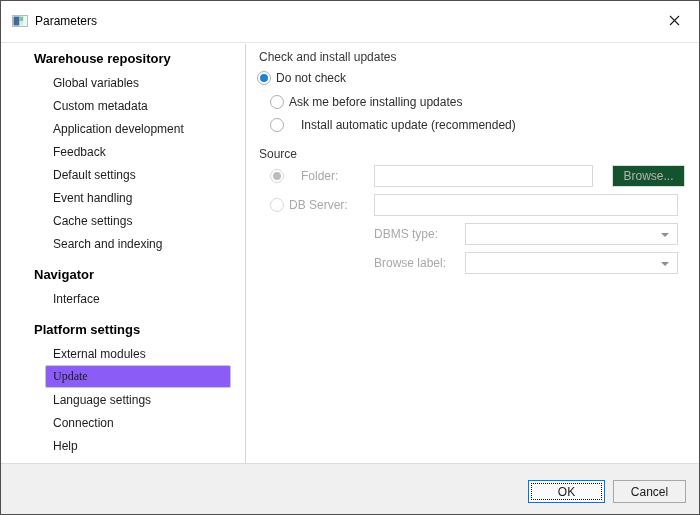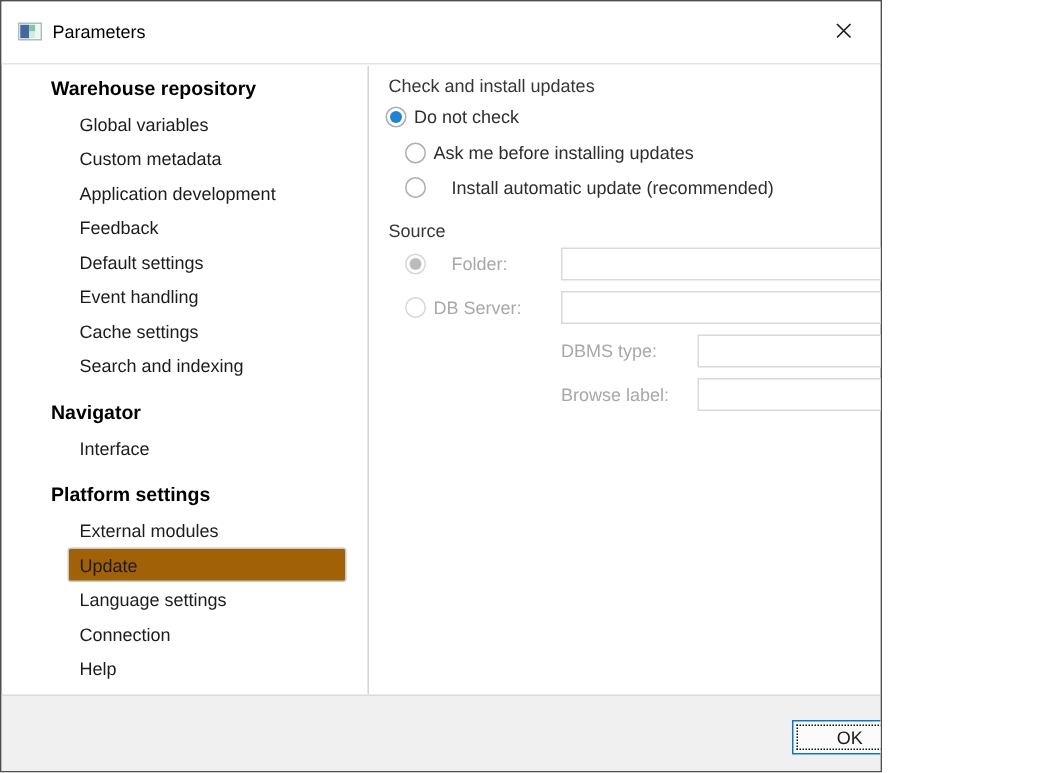--- a/index.html
+++ b/index.html
@@ -1,19 +1,19 @@
 <!DOCTYPE html>
 <html><head>
 <meta charset="utf-8">
 <style>
   * { margin:0; padding:0; box-sizing:border-box; }
   html,body { width:700px; height:515px; }
   body { font-family:"Liberation Sans", sans-serif; font-size:12px; background:#fff; }
 
-  .window { position:relative; width:588px; height:515px; background:#fff;
+  .window { position:relative; width:700px; height:515px; background:#fff;
             border:1px solid #4f4f4f; overflow:hidden; }
 
   
   .titlebar { position:absolute; top:0; left:0; right:0; height:42px; background:#fff;
               border-bottom:1px solid #e4e4e4; }
   .title-icon { position:absolute; left:11px; top:12px; width:16px; height:16px; }
   .title-text { position:absolute; left:34px; top:13px; font-size:12px; color:#000; }
   .close-btn { position:absolute; right:5px; top:6px; width:40px; height:26px;
                display:flex; align-items:center; justify-content:center; background:transparent;
                border:none; cursor:default; }
@@ -22,21 +22,21 @@
   .body { position:absolute; top:43px; left:0; right:0; bottom:51px; display:flex;margin-left:12px; }
 
   .sidebar { width:233px; border-right:1px solid #d4d4d4; padding-top:3px; background:#fff; }
   .side-section { }
   .side-section + .side-section { margin-top:8px; }
   .side-header { height:24px; line-height:24px; padding-left:21px; font-weight:bold;
                  font-size:13px; color:#000; }
   .side-item { height:23px; margin:0 14px 0 32px; padding-left:7px; color:#1c1c1c;
                border:1px solid transparent; border-radius:2px; display:flex; align-items:center;
                cursor:default; }
-  .side-item.selected { background:#a16207; border-color:#c8c8c8; }
+  .side-item.selected { background:#8b5cf6; border-color:#c8c8c8;font-family:Liberation Serif, serif; }
 
   .main { position:relative; flex:1; background:#fff; }
   .group-title { position:absolute; left:13px; color:#373737; }
   .gt1 { top:6px; }
   .gt2 { top:103px; }
 
   .crow { position:absolute; height:22px; display:flex; align-items:center; }
   .row1 { left:11px; top:23px; }
   .row2 { left:24px; top:47px; }
   .row3 { left:24px; top:70px;gap:12px; }

